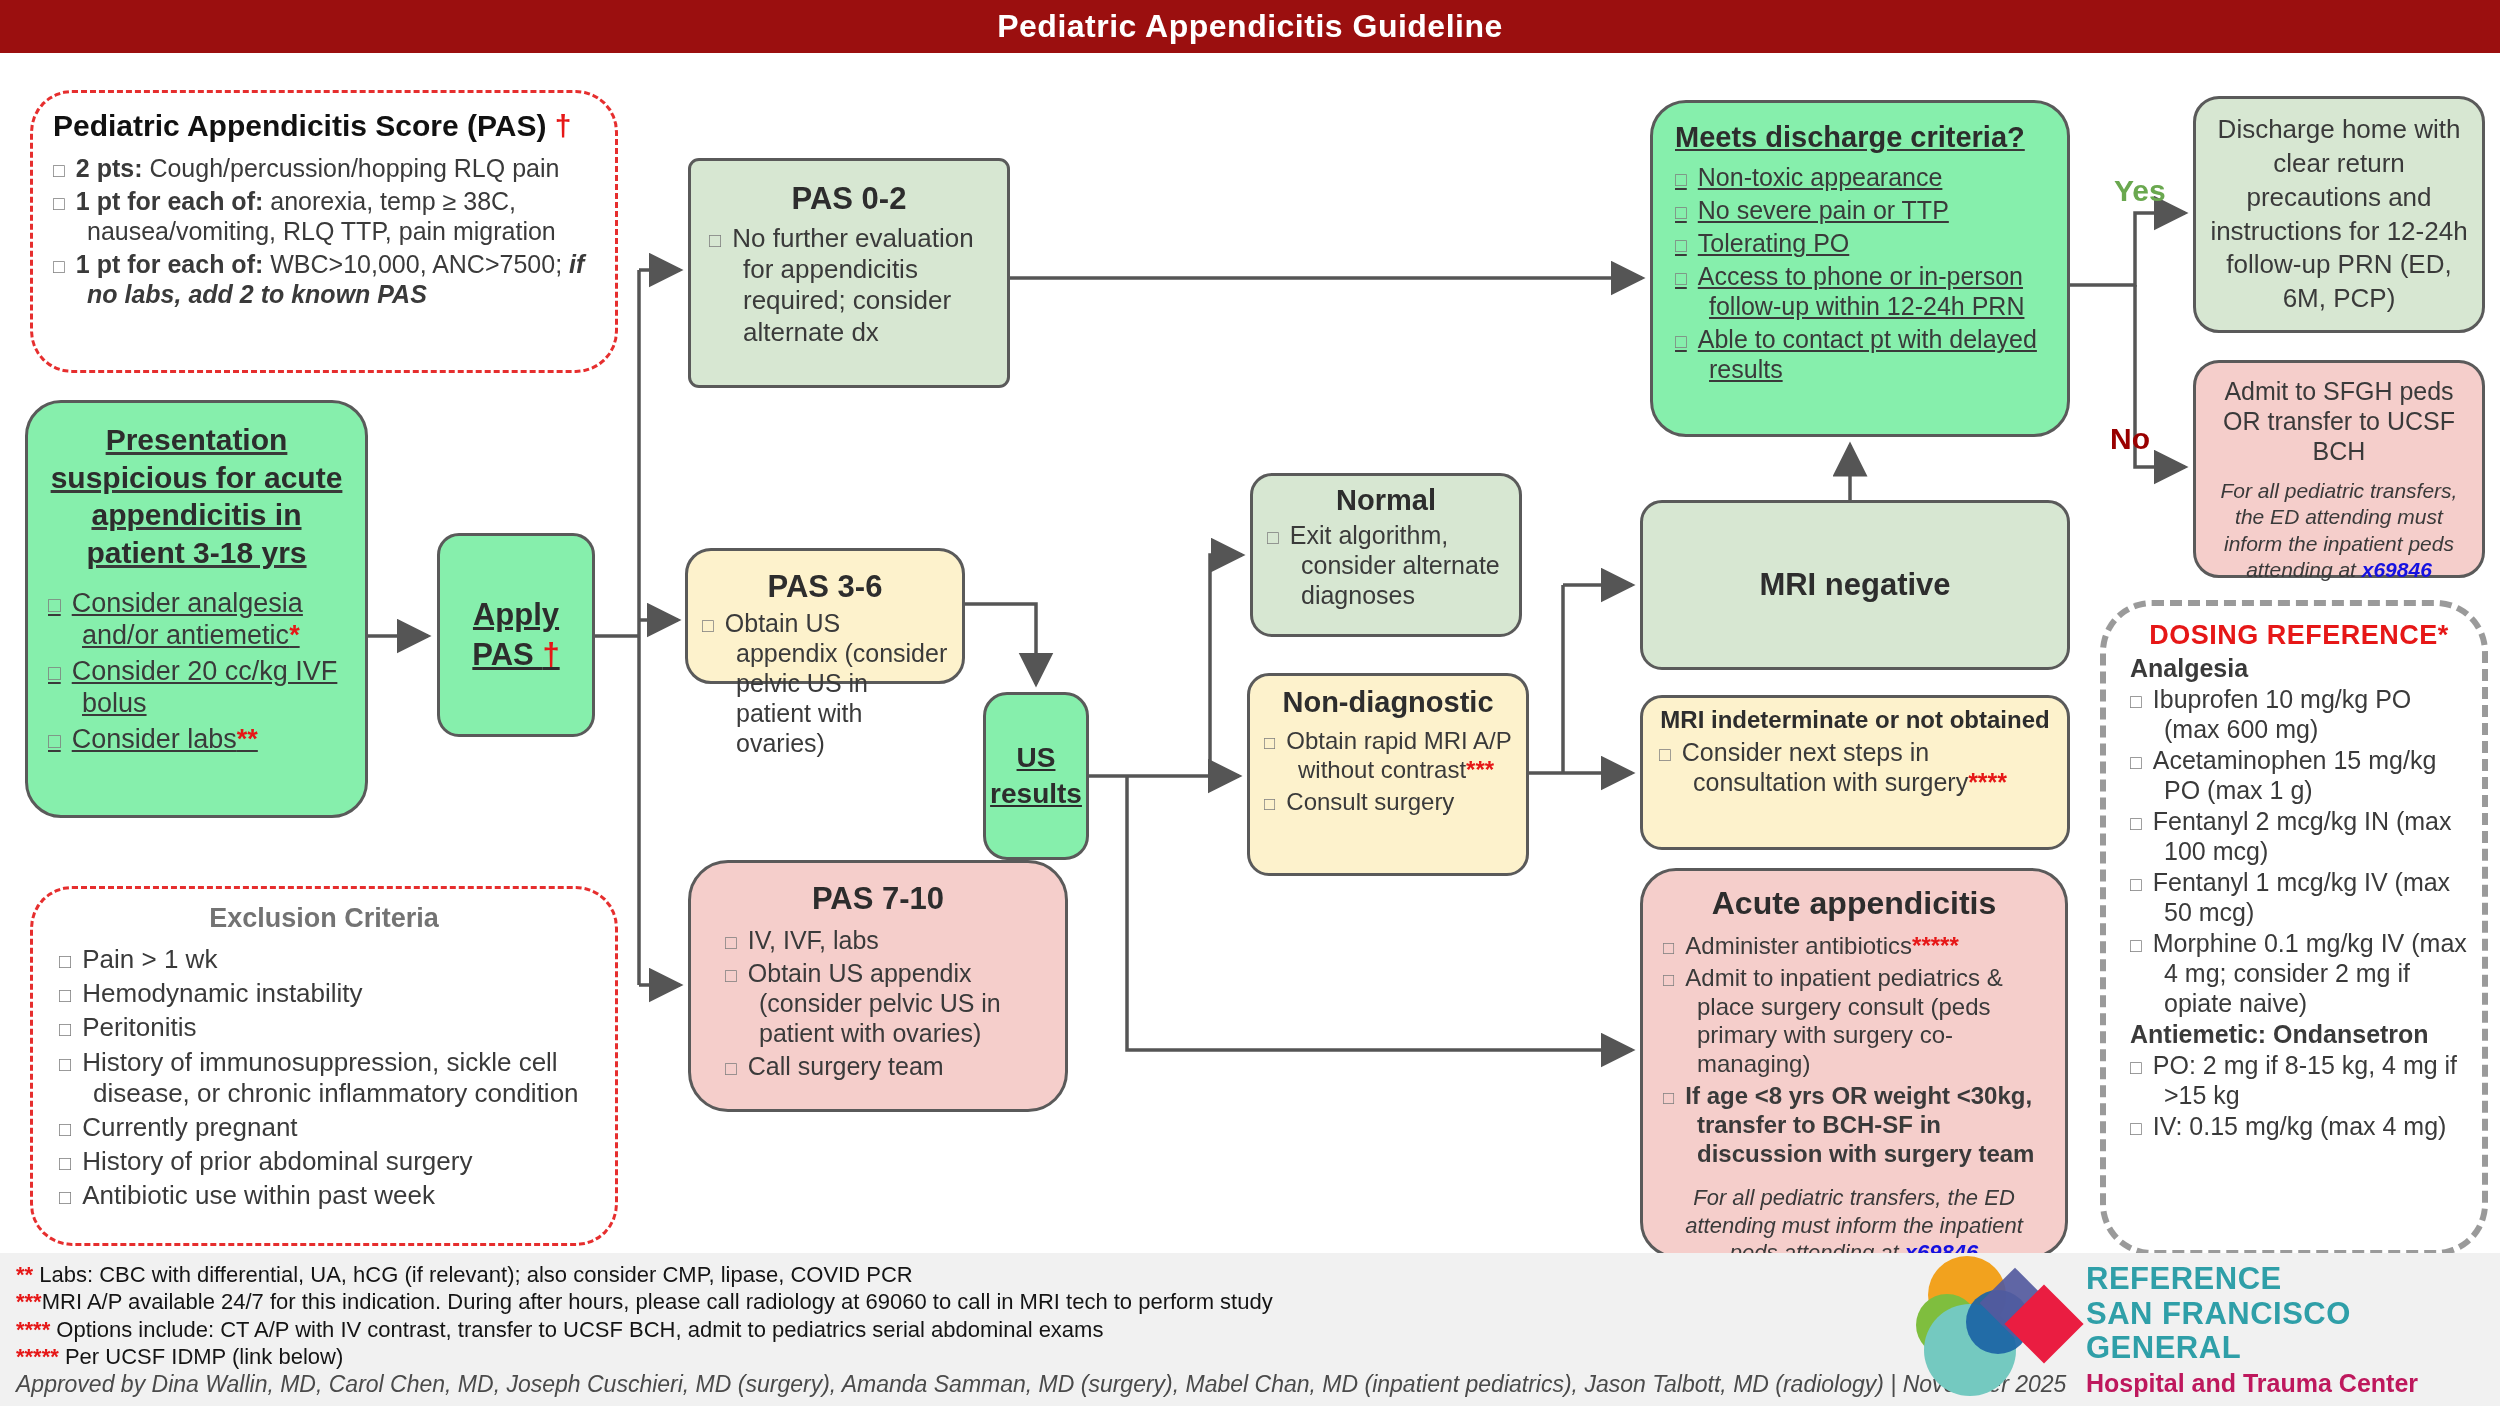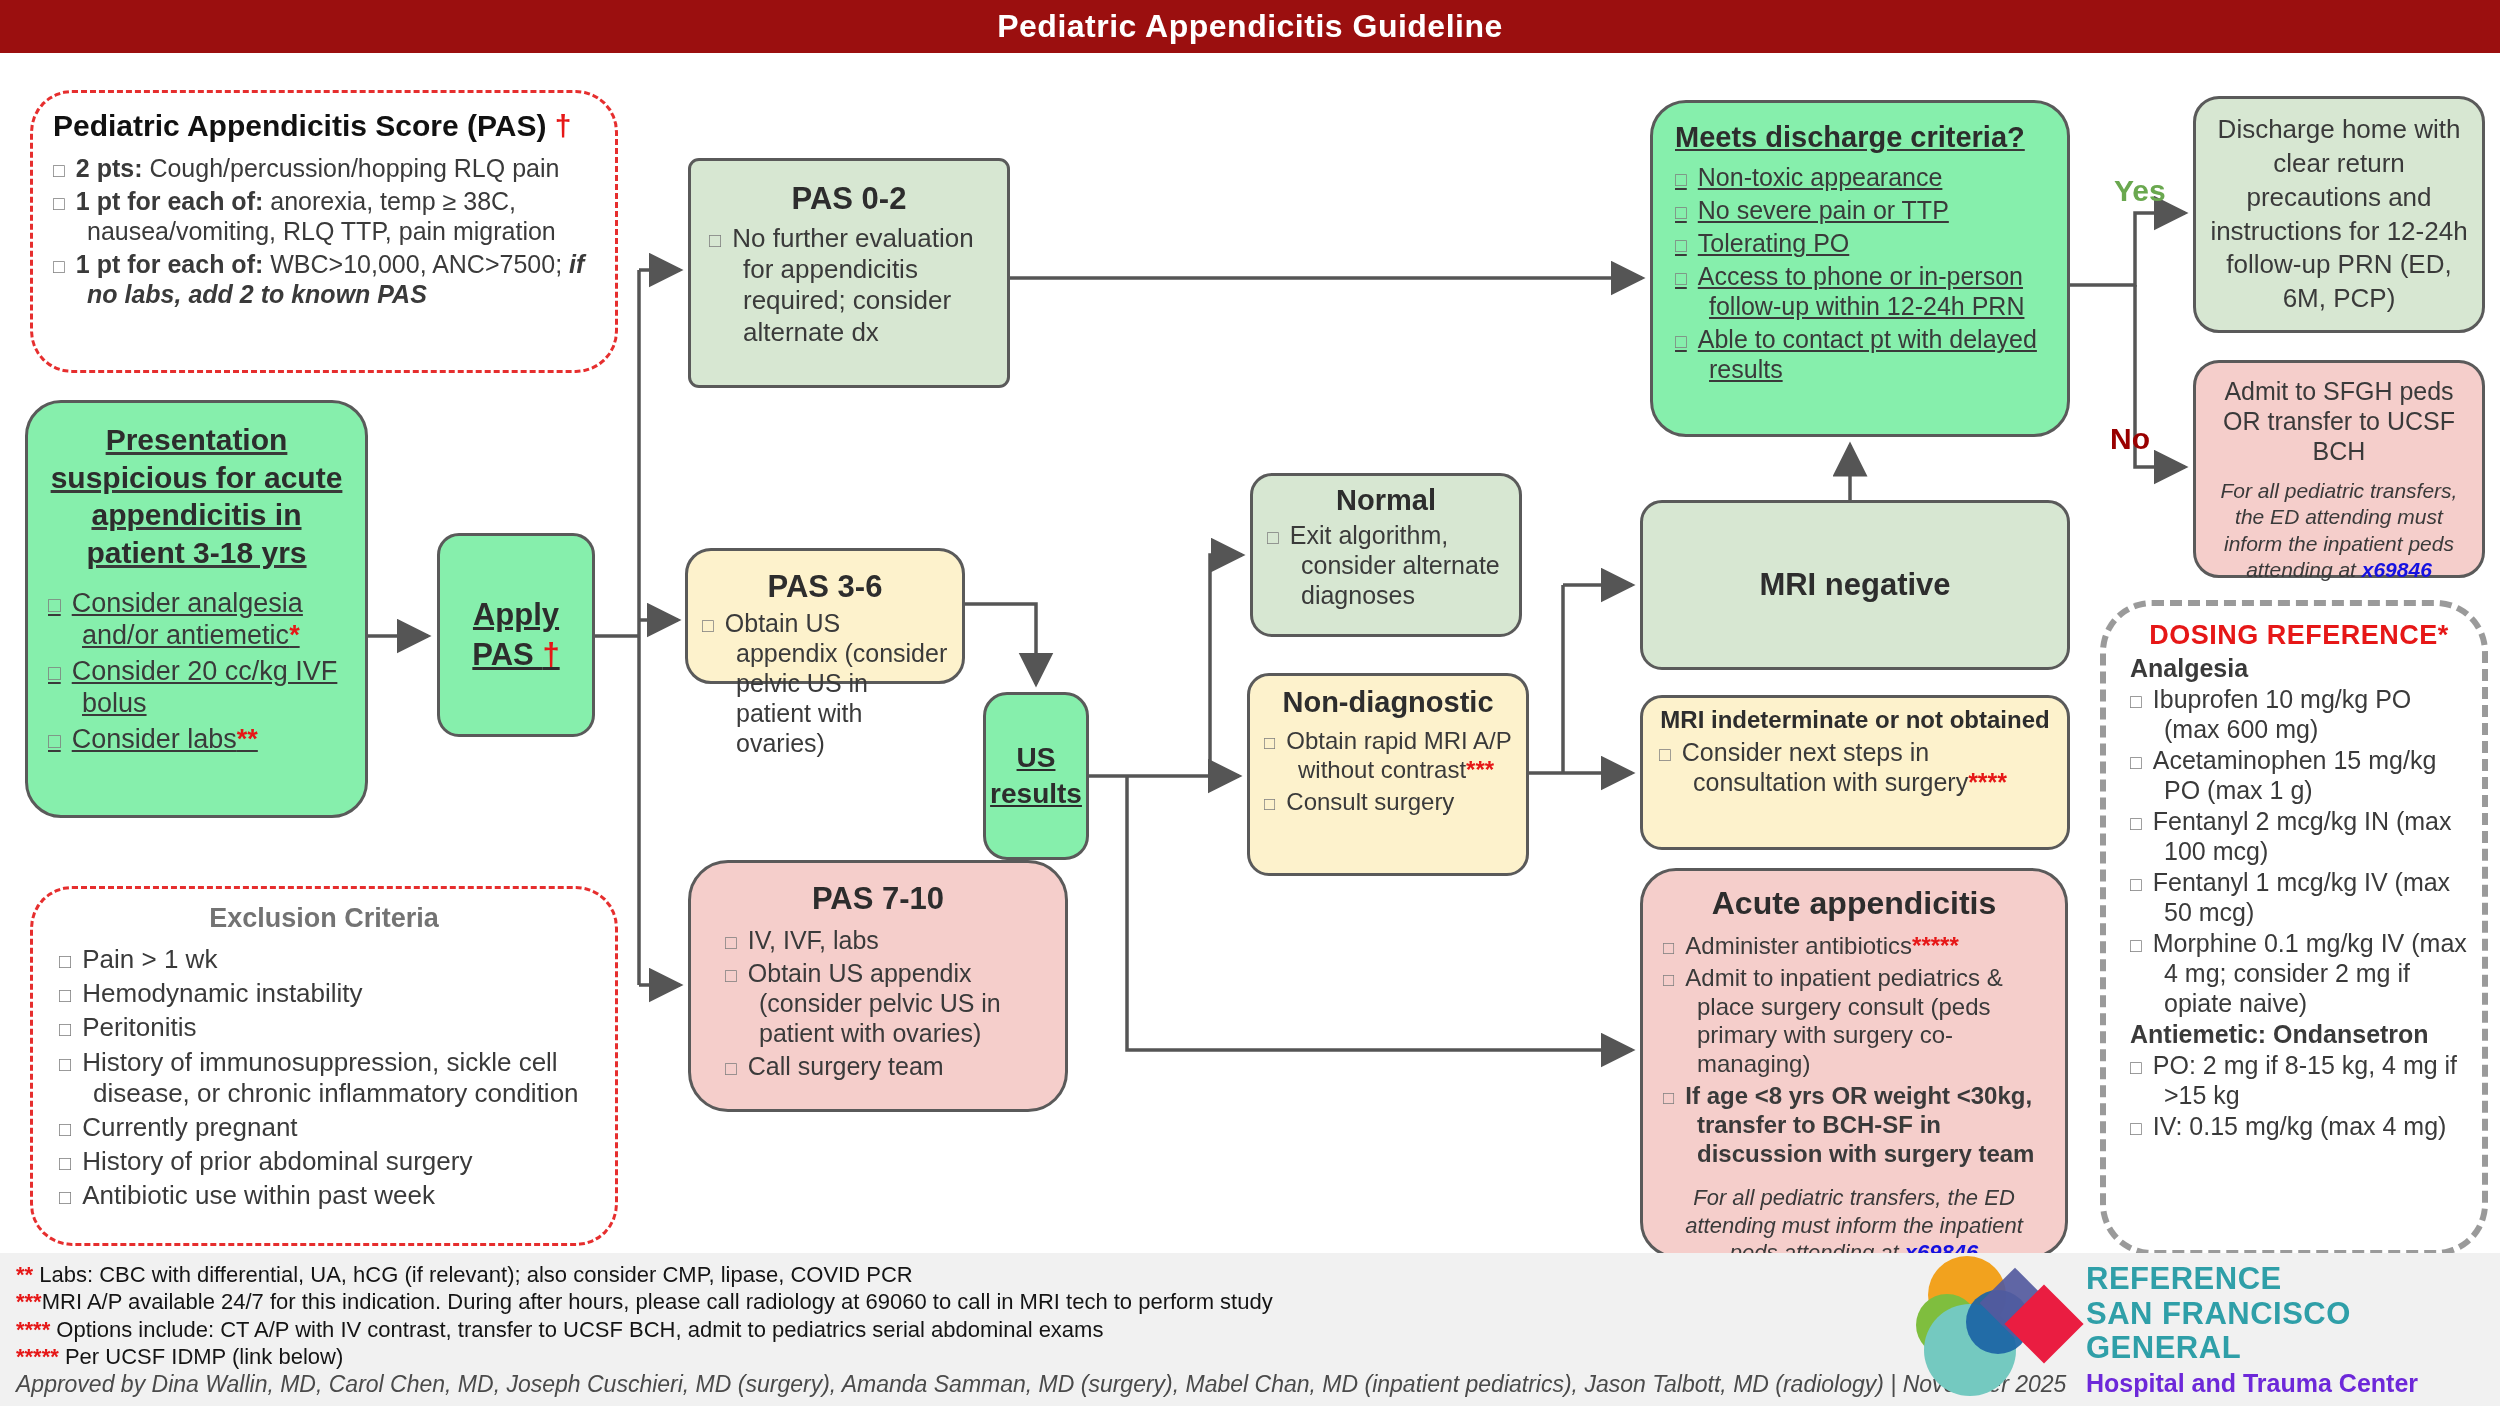--- a/index.html
+++ b/index.html
@@ -68,21 +68,21 @@
   #footnotes{position:absolute;left:16px;top:8px;font-size:22px;color:#141414;}
   #footnotes .line{margin:1px 0;line-height:1.2;}
   #approval{position:absolute;left:16px;top:118px;font-size:23px;font-style:italic;color:#4a4a4a;}
   
   #logo{position:absolute;left:1916px;top:3px;width:560px;height:146px;}
   #logo .shape{position:absolute;}
   .circ{border-radius:50%;}
   .diam{transform:rotate(45deg);}
   #logo-text{position:absolute;left:170px;top:6px;}
   .logo-teal{color:#2f9fa8;font-weight:bold;font-size:31px;line-height:1.12;letter-spacing:0.5px;}
-  .logo-sub{color:#6d28d9;font-weight:bold;font-size:25px;margin-top:3px;}
+  .logo-sub{color:#be185d;font-weight:bold;font-size:25px;margin-top:3px;}
   
   #arrows{position:absolute;left:0;top:0;}
 </style>
 </head>
 <body>
 
 <div id="stage">
 
   <div id="header">
     <div class="t">Pediatric Appendicitis Guideline</div>

